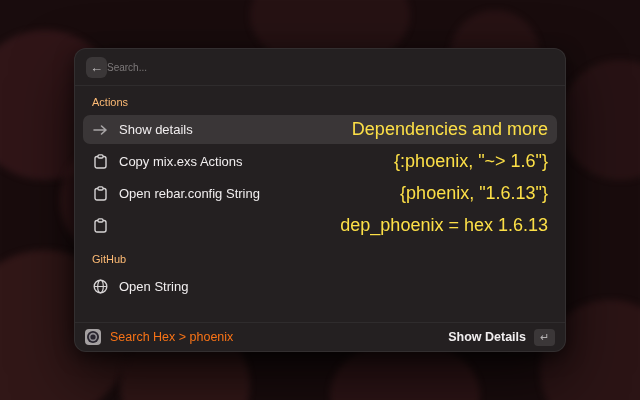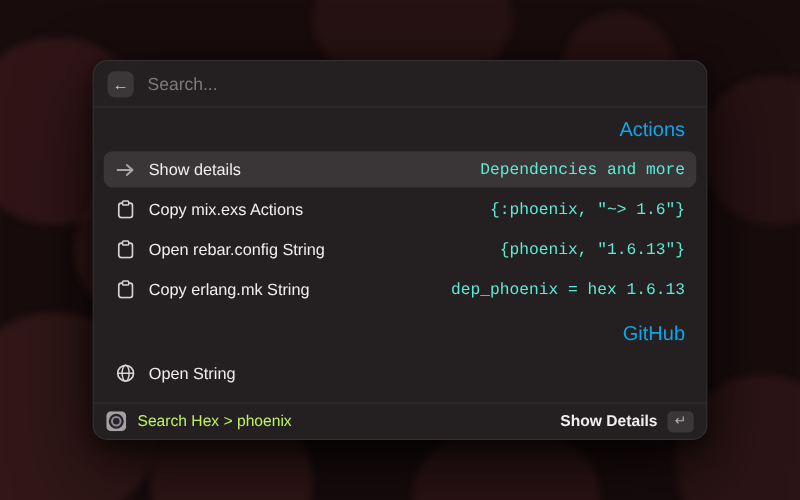--- a/index.html
+++ b/index.html
@@ -41,58 +41,57 @@
     border-bottom:1px solid #2f2c2d;
   }
   .back-btn {
     width:21px; height:21px; flex:0 0 21px;
     background:#3b3738; border:none; border-radius:6px;
     color:#c6c3c4; font-size:13px; line-height:1;
     display:flex; align-items:center; justify-content:center;
     cursor:pointer; font-family:inherit;
   }
   .search-input {
-    flex:1; margin-left:11px;
+    flex:1; margin-left:0;
     background:transparent; border:none; outline:none;
-    font-family:inherit; font-size:14px; color:#e8e5e6;
+    font-family:inherit; font-size:10px; color:#e8e5e6;
   }
   .search-input::placeholder { color:#7d797a; }
 
   .content { flex:1; padding:2px 8px 0; }
 
   .section-title {
-    font-size:16px; color:#0ea5e9;
+    font-size:11px; color:#fdba74;
     padding:8px 9px 7px;
-    text-align:right;
   }
   .section-title.links { padding-top:10px; }
 
   .row {
     height:29px; margin-bottom:3px;
     display:flex; align-items:center;
     padding:0 9px; border-radius:7px;
     cursor:pointer;
   }
   .row.selected { background:#3a3637; }
   .row .icon {
     width:16px; height:16px; flex:0 0 16px;
     margin-right:11px;
     display:flex; align-items:center; justify-content:center;
   }
   .row .label { font-size:13px; font-weight:500; color:#f1eeef; white-space:nowrap; }
-  .row .value { margin-left:auto; font-size:13px; color:#5eead4; white-space:nowrap;font-family:Liberation Mono, monospace; }
+  .row .value { margin-left:auto; font-size:18px; color:#fde047; white-space:nowrap; }
 
   .footer {
     flex:0 0 29px; height:29px;
     border-top:1px solid #2f2c2d;
     display:flex; align-items:center;
     padding:0 10px;
   }
   .app-icon { width:16px; height:16px; flex:0 0 16px; margin-right:9px; }
-  .crumb { font-size:12.5px; color:#bef264; }
+  .crumb { font-size:12.5px; color:#f97316; }
   .spacer { flex:1; }
   .footer-action {
     display:flex; align-items:center; gap:8px;
     background:transparent; border:none; cursor:pointer; font-family:inherit;
     padding:0;
   }
   .hint { font-size:12.5px; font-weight:700; color:#f1eeef; }
   .keycap {
     width:21px; height:17px;
     background:#3b3738; border-radius:4px;
@@ -161,21 +160,20 @@
       <span class="value">{phoenix, "1.6.13"}</span>
     </div>
 
     <div class="row">
       <span class="icon">
         <svg width="13" height="15" viewBox="0 0 13 15">
             <rect x="1" y="2.5" width="11" height="11.5" rx="2" fill="none" stroke="#d6d3d4" stroke-width="1.4"></rect>
             <rect x="4" y="0.8" width="5" height="3.2" rx="1.1" fill="#242021" stroke="#d6d3d4" stroke-width="1.3"></rect>
           </svg>
       </span>
-      <span class="label">Copy erlang.mk String</span>
       <span class="value">dep_phoenix = hex 1.6.13</span>
     </div>
 
     <div class="section-title links">GitHub</div>
 
     <div class="row">
       <span class="icon">
         <svg width="15" height="15" viewBox="0 0 15 15">
             <circle cx="7.5" cy="7.5" r="6.3" fill="none" stroke="#d6d3d4" stroke-width="1.4"></circle>
             <ellipse cx="7.5" cy="7.5" rx="2.8" ry="6.3" fill="none" stroke="#d6d3d4" stroke-width="1.2"></ellipse>

